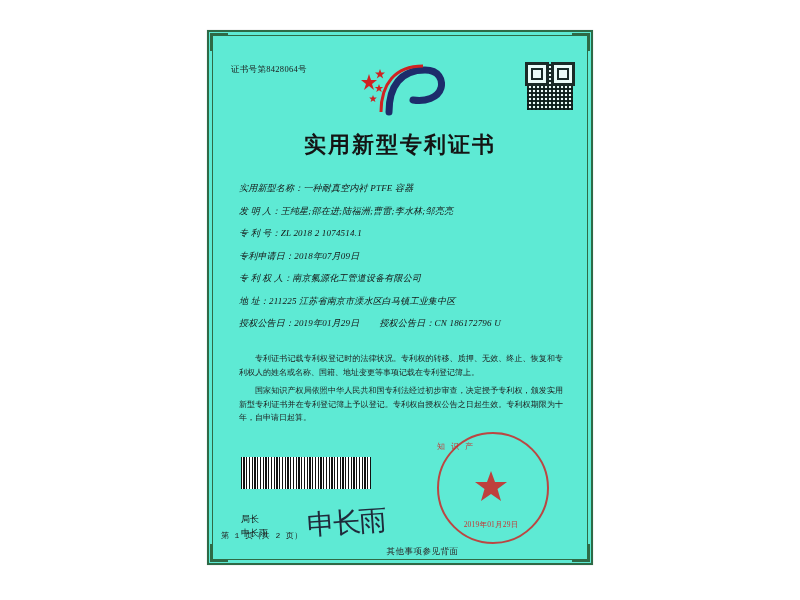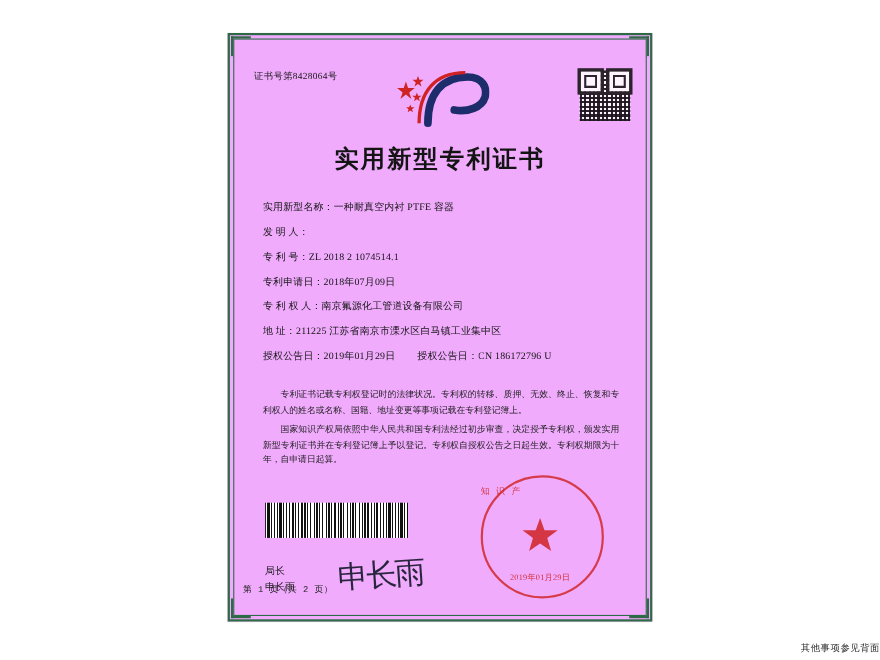--- a/index.html
+++ b/index.html
@@ -20,21 +20,21 @@
     height: 600px;
     background: #ffffff;
   }
   
   .sheet {
     position: absolute;
     left: 207px;
     top: 30px;
     width: 386px;
     height: 535px;
-    background: #f0abfc;
+    background: #5eead4;
     box-shadow: 0 0 1px rgba(0,0,0,0.25);
   }
   .border-outer {
     position: absolute;
     left: 0; top: 0; right: 0; bottom: 0;
     border: 2px solid #2e6a46;
   }
   .border-inner {
     position: absolute;
     left: 5px; top: 5px; right: 5px; bottom: 5px;
@@ -117,20 +117,21 @@
     right: 14px;
     top: 140px;
   }
   .field-row {
     display: flex;
     align-items: flex-end;
     margin-bottom: 9.5px;
     font-size: 9px;
     line-height: 13px;
     color: #141414;
+    font-style: italic;
   }
   .field-label {
     flex: 0 0 auto;
     white-space: pre;
     letter-spacing: 0.2px;
   }
   .field-value {
     flex: 1 1 auto;
     letter-spacing: 0.2px;
     white-space: nowrap;
@@ -236,22 +237,22 @@
     text-align: left;
     font-size: 8px;
     color: #222;
     letter-spacing: 0.4px;
     font-family: Liberation Mono, monospace;
   }
 
   .below-note {
     position: absolute;
     left: 0; right: 0;
-    top: 584px;
-    text-align: right;
+    top: 546px;
+    text-align: center;
     font-size: 8.5px;
     color: #2b2b2b;
     letter-spacing: 0.5px;
     margin-left: 45px;
   }
 </style>
 </head>
 <body>
 
 <div class="page">
@@ -282,20 +283,21 @@
 
       <div class="title">实用新型专利证书</div>
 
       <div class="fields">
         <div class="field-row">
           <span class="field-label">实用新型名称：</span>
           <span class="field-value">一种耐真空内衬 PTFE 容器</span>
         </div>
         <div class="field-row">
           <span class="field-label">发 明 人：</span>
+          <span class="field-value">王纯星;邵在进;陆福洲;曹雷;李水林;邹亮亮</span>
         </div>
         <div class="field-row">
           <span class="field-label">专 利 号：</span>
           <span class="field-value">ZL 2018 2 1074514.1</span>
         </div>
         <div class="field-row">
           <span class="field-label">专利申请日：</span>
           <span class="field-value">2018年07月09日</span>
         </div>
         <div class="field-row">

